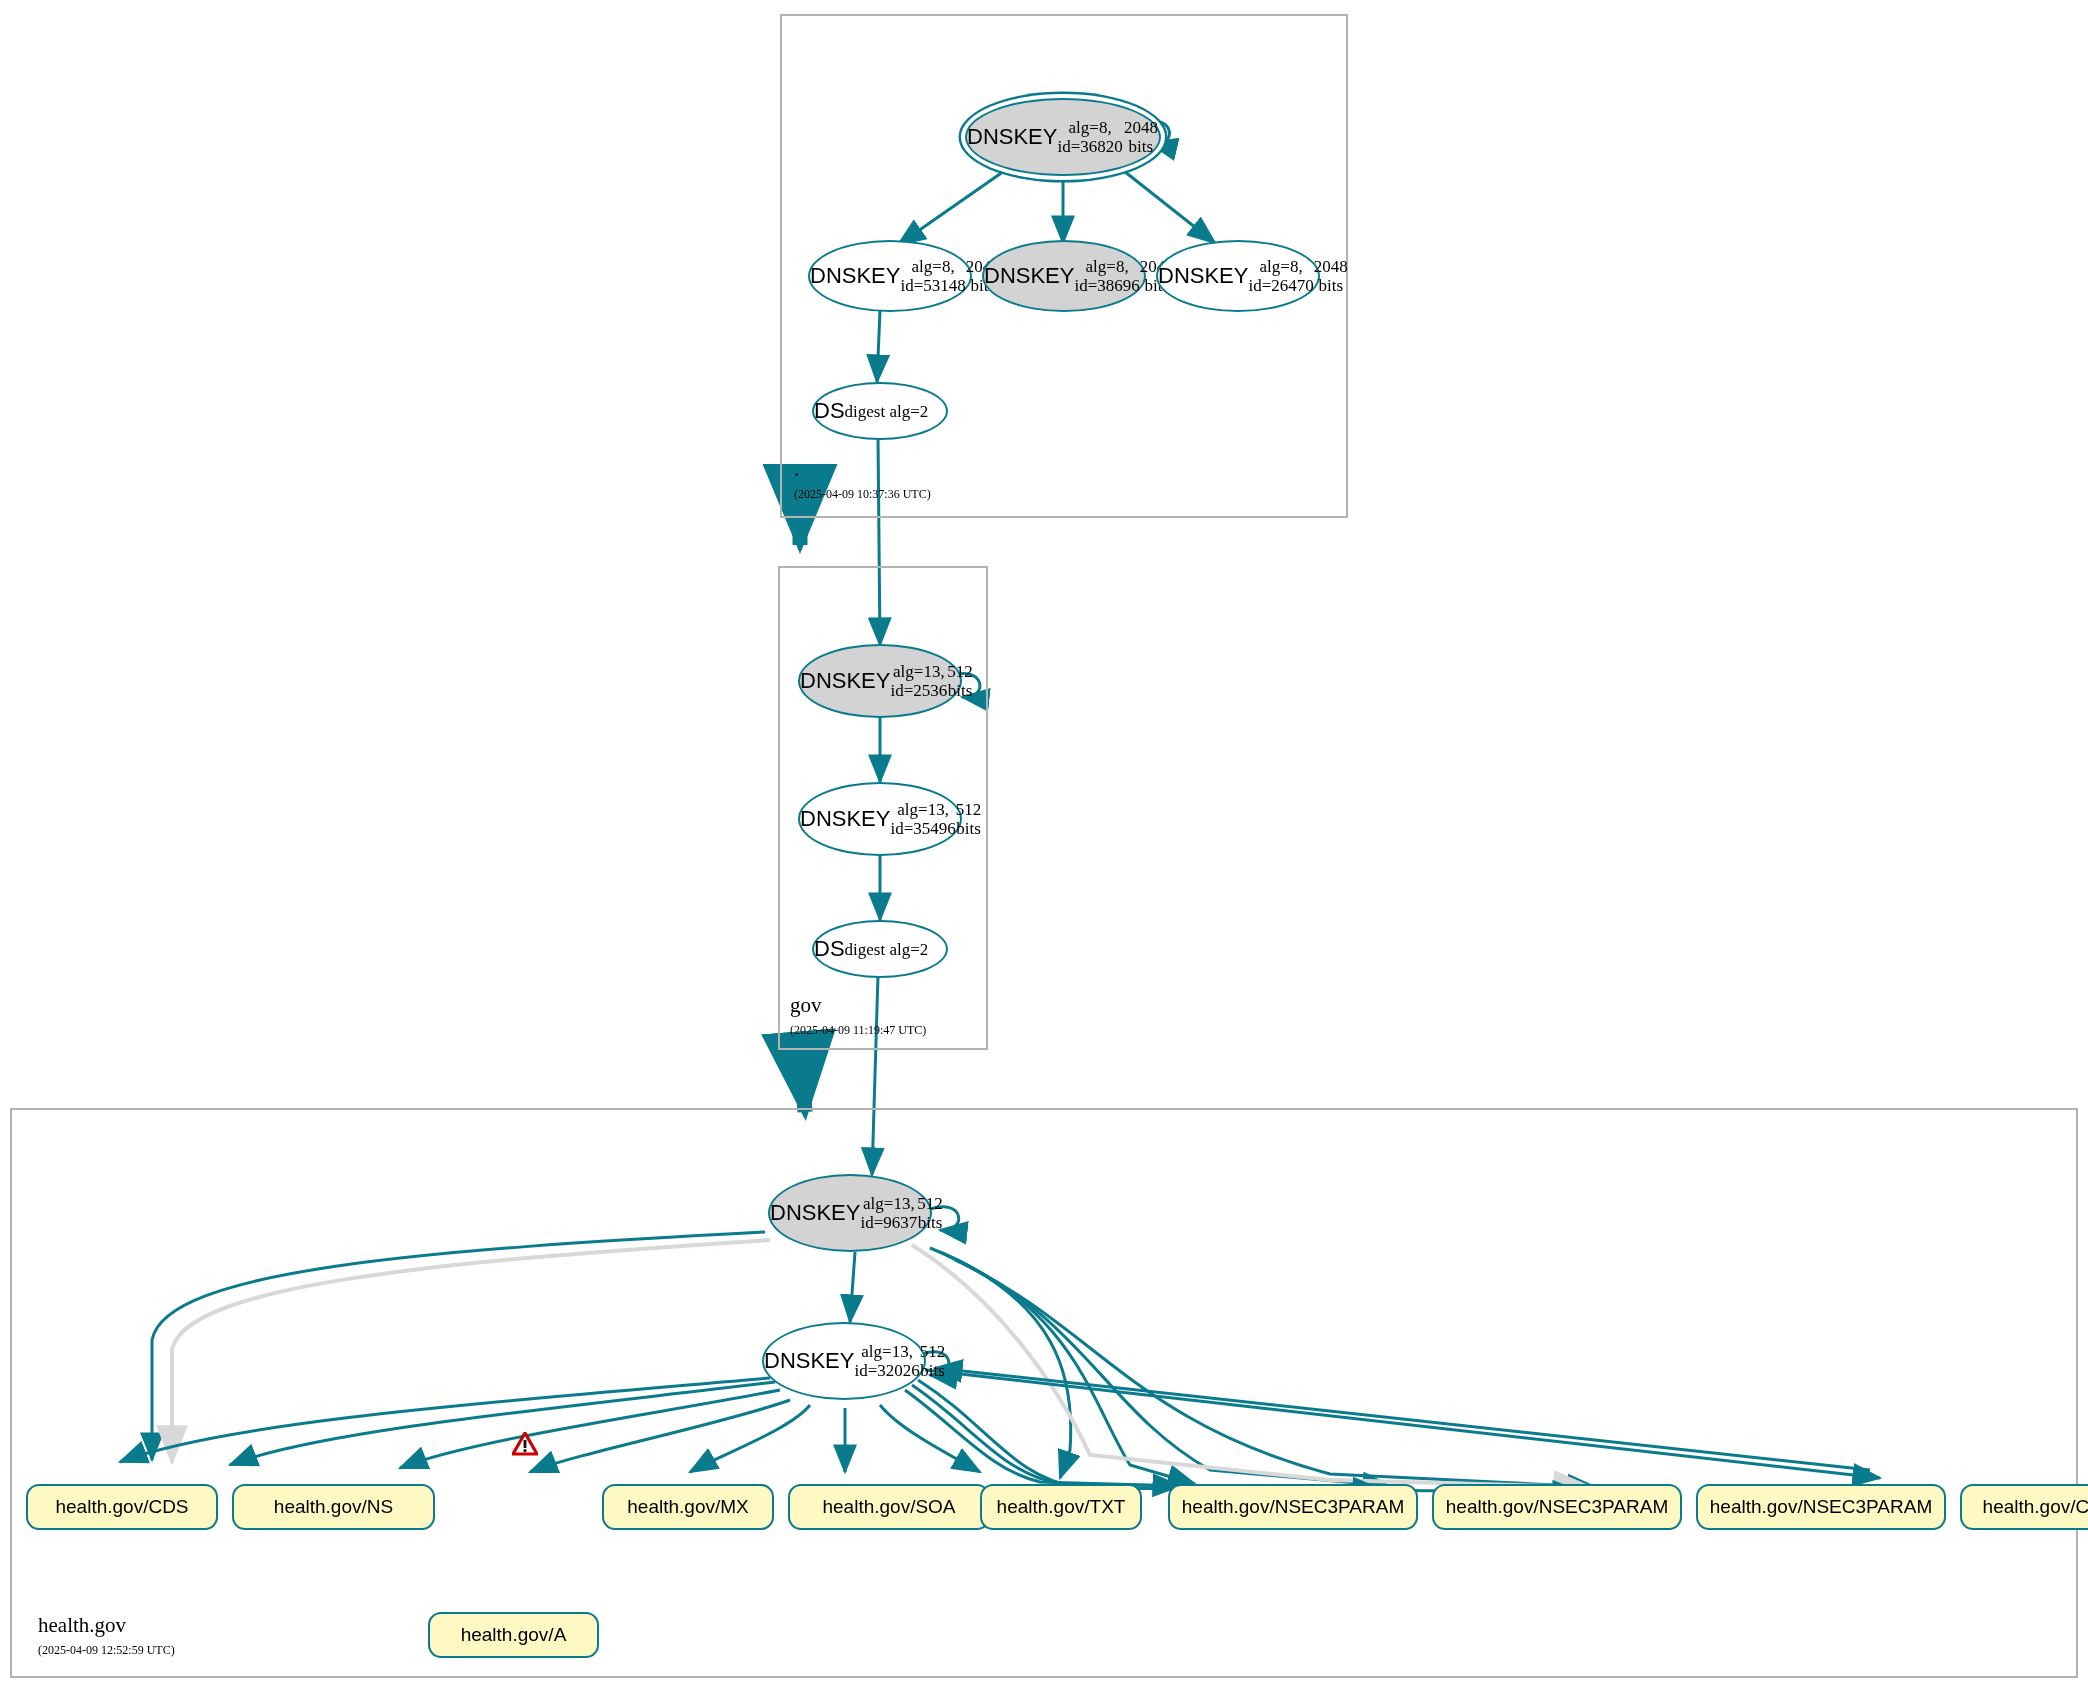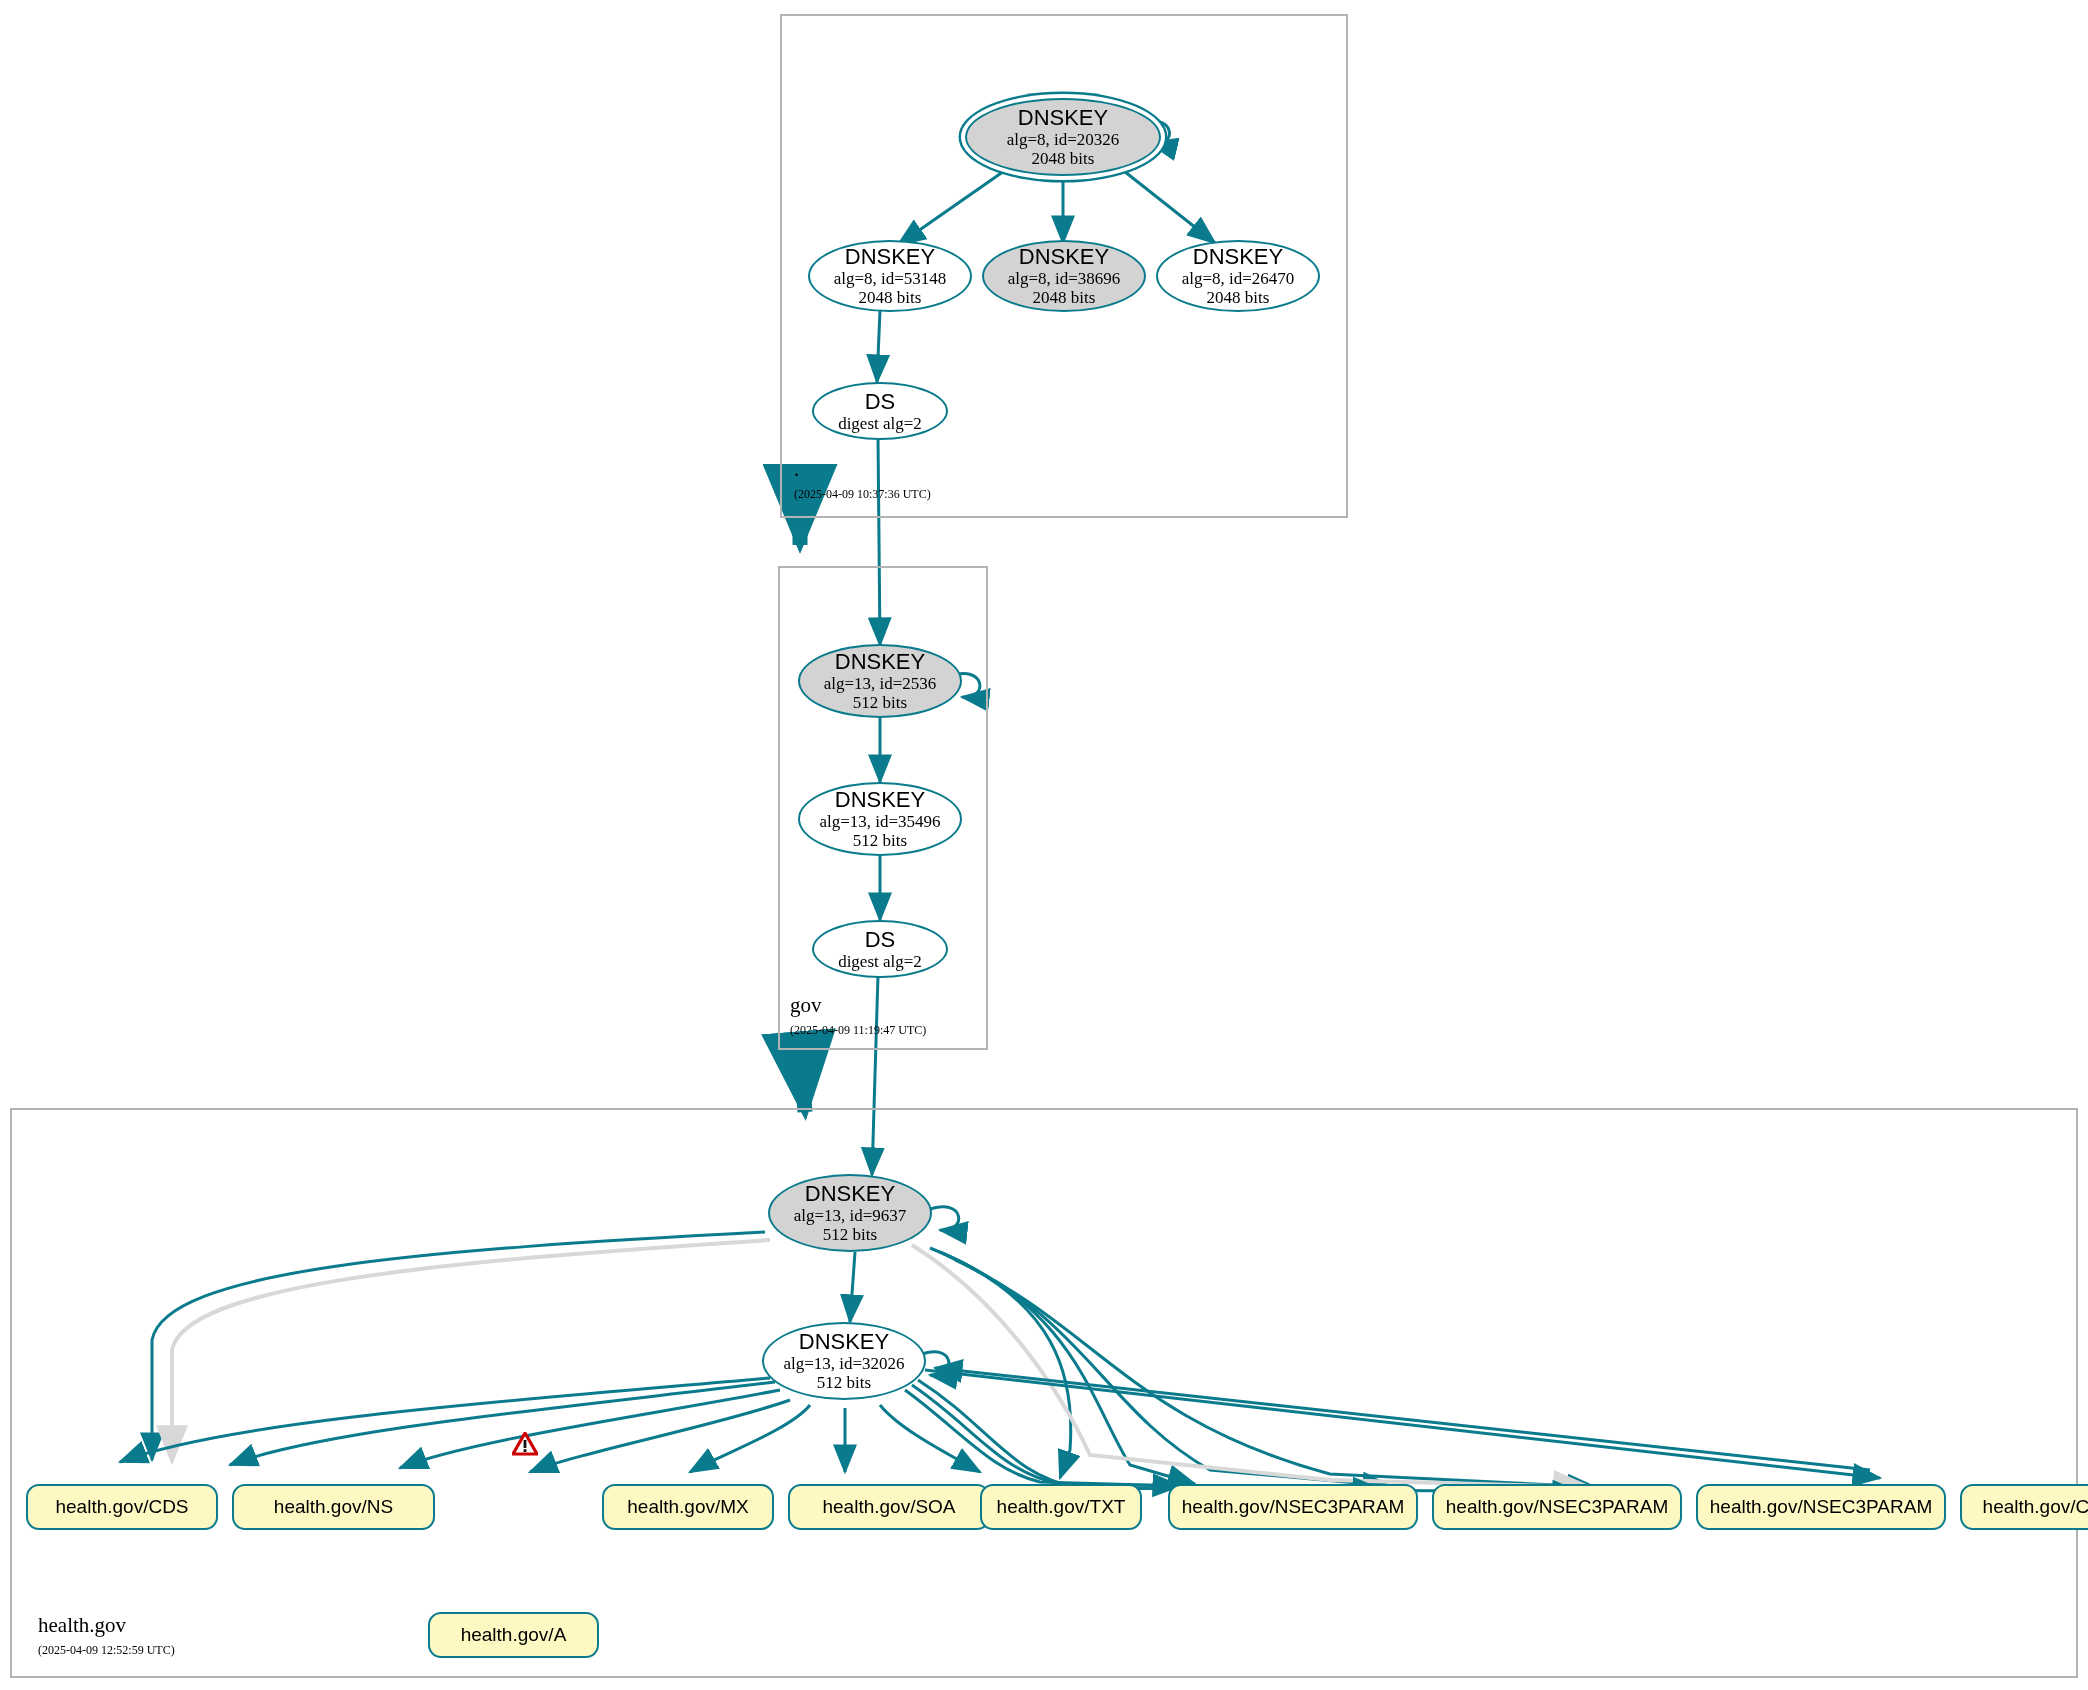--- a/index.html
+++ b/index.html
@@ -3,22 +3,22 @@
 <meta charset="utf-8">
 <style>
   html,body{margin:0;padding:0;background:#ffffff;}
   body{width:2088px;height:1690px;position:relative;overflow:hidden;
        font-family:"Liberation Sans", sans-serif;color:#000;}
   #canvas{position:absolute;left:0;top:0;width:2088px;height:1690px;}
   .zonebox{position:absolute;border:2px solid #b3b3b3;background:transparent;box-sizing:border-box;}
   .zonelabel{position:absolute;font-family:"Liberation Serif", serif;color:#000;white-space:nowrap;}
   .zonelabel .zname{font-size:21px;line-height:26px;}
   .zonelabel .zdate{font-size:12px;line-height:24px;}
-  .node{position:absolute;box-sizing:border-box;display:flex;flex-direction:column;
-        align-items:center;justify-content:center;text-align:center;}
+  .node{position:absolute;box-sizing:border-box;display:flex;flex-direction:row;
+        align-items:center;justify-content:flex-start;text-align:center;}
   .ell{border:2.5px solid #0a7b8c;border-radius:50%;background:#ffffff;}
   .ell.gray{background:#d3d3d3;}
   .ell.sep{box-shadow:0 0 0 4px #ffffff, 0 0 0 6.5px #0a7b8c;}
   .node .t1{font-family:"Liberation Sans", sans-serif;font-size:22px;line-height:24px;}
   .node .t2{font-family:"Liberation Serif", serif;font-size:17px;line-height:19px;}
   .rrset{position:absolute;box-sizing:border-box;border:2.5px solid #0a7b8c;
          border-radius:13px;background:#fef9c3;display:flex;align-items:center;
          justify-content:center;font-family:"Liberation Sans", sans-serif;
          font-size:19px;white-space:nowrap;height:46px;}
   .warn{position:absolute;width:26px;height:24px;}
@@ -113,21 +113,21 @@
 </svg>
 
 <div class="zonebox" style="left:780px;top:14px;width:568px;height:504px;"></div>
 <div class="zonelabel" style="left:794px;top:456px;">
   <div class="zname">.</div>
   <div class="zdate">(2025-04-09 10:37:36 UTC)</div>
 </div>
 
 <div class="node ell gray sep" style="left:965px;top:98px;width:196px;height:78px;">
   <div class="t1">DNSKEY</div>
-  <div class="t2">alg=8, id=20326</div>
+  <div class="t2">alg=8, id=36820</div>
   <div class="t2">2048 bits</div>
 </div>
 
 <div class="node ell" style="left:808px;top:240px;width:164px;height:72px;">
   <div class="t1">DNSKEY</div>
   <div class="t2">alg=8, id=53148</div>
   <div class="t2">2048 bits</div>
 </div>
 
 <div class="node ell gray" style="left:982px;top:240px;width:164px;height:72px;">

